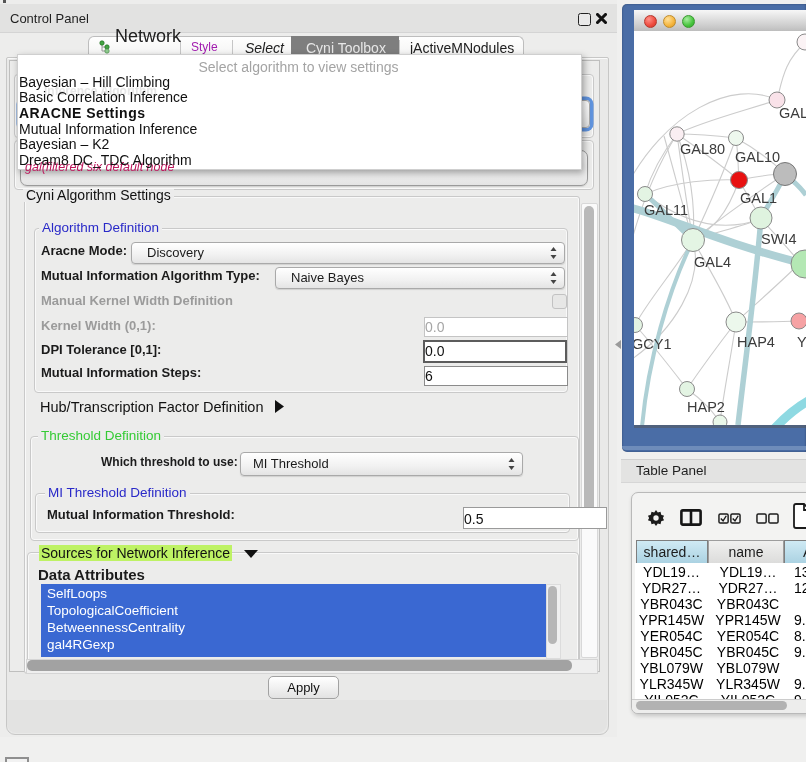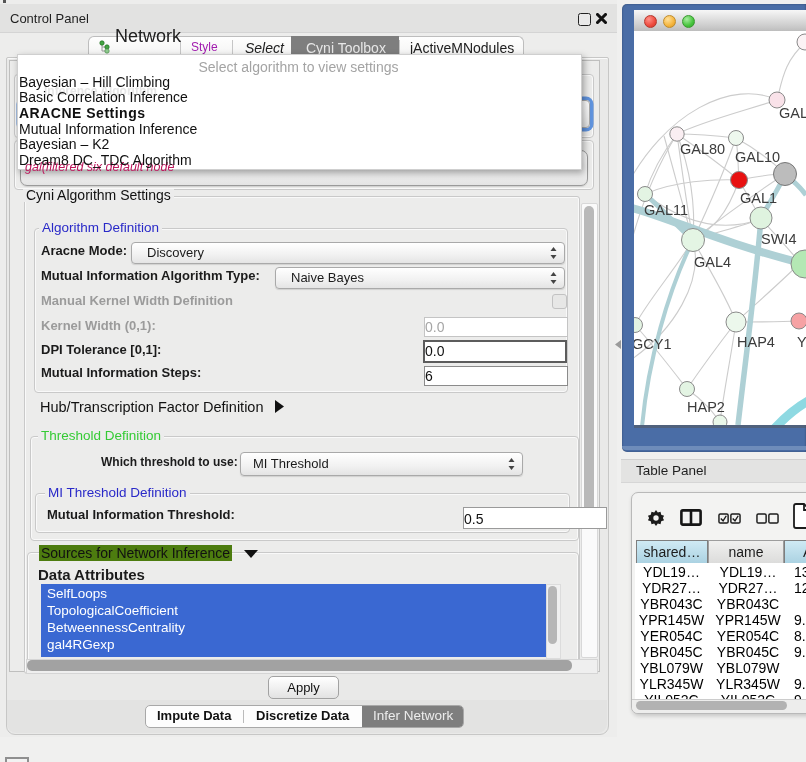--- a/index.html
+++ b/index.html
@@ -106,45 +106,38 @@
         <path d="M3.5 0 L6.5 4 L.5 4 Z" fill="#444"></path>
         <path d="M3.5 12 L6.5 8 L.5 8 Z" fill="#444"></path>
       </svg></div>
 
 <div class="grp" style="left:35px;top:493px;width:533px;height:38px;"></div>
 <div class="grplbl" style="left:45px;top:486px;color:#2929c8;">MI Threshold Definition</div>
 <div class="lbl" style="left:47px;top:507px;">Mutual Information Threshold:</div>
 <div class="field" style="left:419px;top:507px;width:136px;height:20px;line-height:23px;border:1px solid #9a9a9a;padding-right:6px;margin-left:44px;">0.5</div>
 
 <div class="grp" style="left:27px;top:552px;width:550px;height:112px;"></div>
-<div class="abs" style="left:39px;top:545px;font-size:14px;background:#4d7c0f;padding:0 2px;color:#111;">Sources for Network Inference</div>
+<div class="abs" style="left:39px;top:545px;font-size:14px;background:#bef264;padding:0 2px;color:#111;">Sources for Network Inference</div>
 <svg class="abs" style="left:243px;top:549px;" width="16" height="10" viewBox="0 0 16 10">
       <path d="M1 1 L15 1 L8 9 Z" fill="#111"></path>
     </svg>
 <div class="lbl" style="left:38px;top:566px;font-size:15px;">Data Attributes</div>
 
 <div class="abs" style="left:41px;top:584px;width:505px;height:73px;background:#3a68d2;"></div>
 <div class="abs" style="left:47px;top:585px;font-size:13.5px;color:#fff;line-height:17px;">SelfLoops<br>TopologicalCoefficient<br>BetweennessCentrality<br>gal4RGexp</div>
 
 <div class="abs" style="left:546px;top:584px;width:13px;height:73px;background:#f0f0f0;border:1px solid #dcdcdc;"></div>
 <div class="abs" style="left:548px;top:586px;width:9px;height:58px;background:#b6b6b6;border-radius:5px;"></div>
 
 <div class="abs" style="left:26px;top:659px;width:570px;height:13px;background:#efefef;border:1px solid #d5d5d5;"></div>
 <div class="abs" style="left:27px;top:660px;width:545px;height:11px;background:#a2a2a2;border-radius:5px;"></div>
 
 <div class="abs" style="left:268px;top:676px;width:69px;height:21px;background:linear-gradient(#ffffff,#eeeeee 60%,#e2e2e2);border:1px solid #a2a2a2;border-radius:5px;font-size:13px;color:#111;text-align:center;line-height:21px;">Apply</div>
 
 <div class="abs" style="left:7px;top:700px;width:600px;height:33px;background:#e3e3e2;border-radius:0 0 9px 9px;"></div>
-<div class="abs" style="left:145px;top:705px;width:317px;height:21px;background:#fdfdfd;border:1px solid #a8a8a8;border-radius:5px;overflow:hidden;">
-  <div class="abs" style="left:216px;top:0;width:101px;height:21px;background:#7e7e7e;"></div>
-  <div class="abs" style="left:97px;top:4px;width:1px;height:13px;background:#bbb;"></div>
-  <div class="abs" style="left:11px;top:0;font-size:13px;font-weight:bold;color:#111;line-height:20px;">Impute Data</div>
-  <div class="abs" style="left:110px;top:0;font-size:13px;font-weight:bold;color:#111;line-height:20px;">Discretize Data</div>
-  <div class="abs" style="left:227px;top:0;font-size:13.5px;color:#ececec;line-height:20px;">Infer Network</div>
-</div>
 
 <div class="abs" style="left:5px;top:757px;width:20px;height:5px;border:2px solid #8f8f8f;border-bottom:none;background:#f2f2f2;"></div>
 
 <svg class="abs" style="left:615px;top:340px;" width="7" height="9" viewBox="0 0 7 9">
       <path d="M6 0 L6 9 L0 4.5 Z" fill="#9a9a9a"></path>
     </svg>
 
 <div class="abs" style="left:17px;top:54px;width:563px;height:114px;background:#ffffff;border:1px solid #cfcfcf;box-shadow:2px 3px 7px rgba(0,0,0,.35);z-index:30;"></div>
 <div class="abs" style="left:17px;top:59px;width:563px;text-align:center;font-size:14px;color:#a4a4a4;z-index:31;">Select algorithm to view settings</div>
 <div class="abs" style="left:44px;top:84px;font-size:12px;font-weight:bold;color:#e7e7e7;z-index:31;">Inference Algorithm</div>

